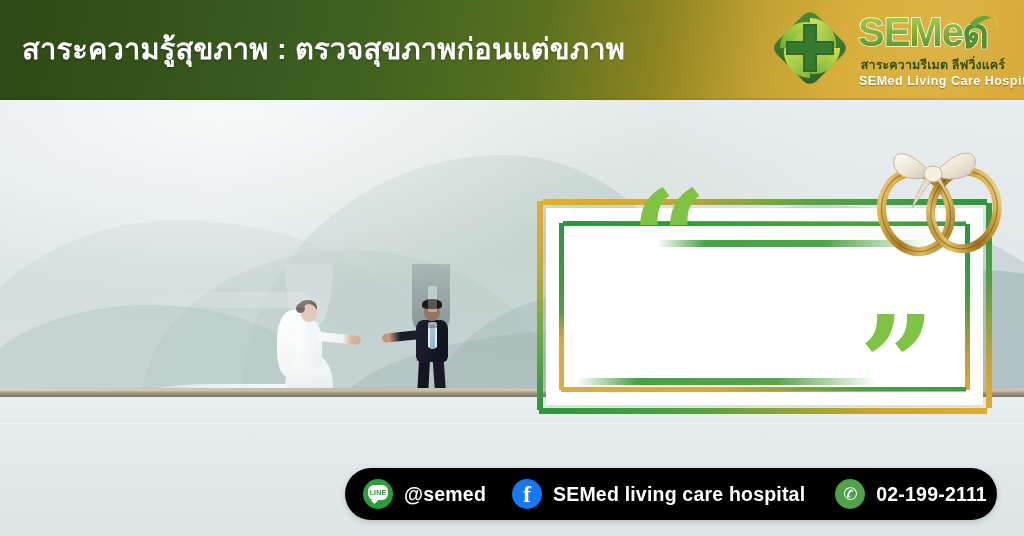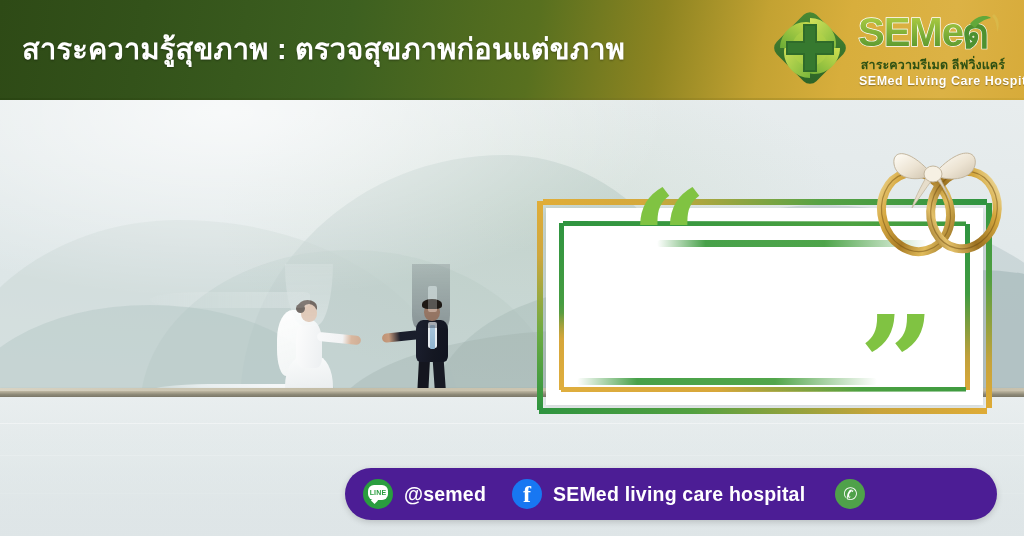--- a/index.html
+++ b/index.html
@@ -377,21 +377,21 @@
     width: 150px; height: 128px;
     z-index: 14;
     pointer-events:none;
   }
 
   
   #footer-pill {
     position: absolute;
     left: 345px; top: 468px;
     width: 652px; height: 52px;
-    background: #4c1d95;
+    background: #000000;
     border-radius: 26px;
     z-index: 16;
     display:flex;
     align-items:center;
     box-shadow: 0 2px 6px rgba(0,0,0,.17);
   }
   .fx { display:flex; align-items:center; }
   .pill-pad { width: 18px; flex:0 0 18px; }
 
   .ficon {
@@ -647,16 +647,17 @@
       <span class="flabel">SEMed living care hospital</span>
     </div>
 
     <span class="gap-lg"></span>
 
     <div class="fx">
       <span class="ficon tel-ic">
         <span class="tel-h">✆</span>
       </span>
       <span class="gap-sm"></span>
+      <span class="flabel">02-199-2111</span>
     </div>
   </div>
 
 </div>
 
 </body></html>

